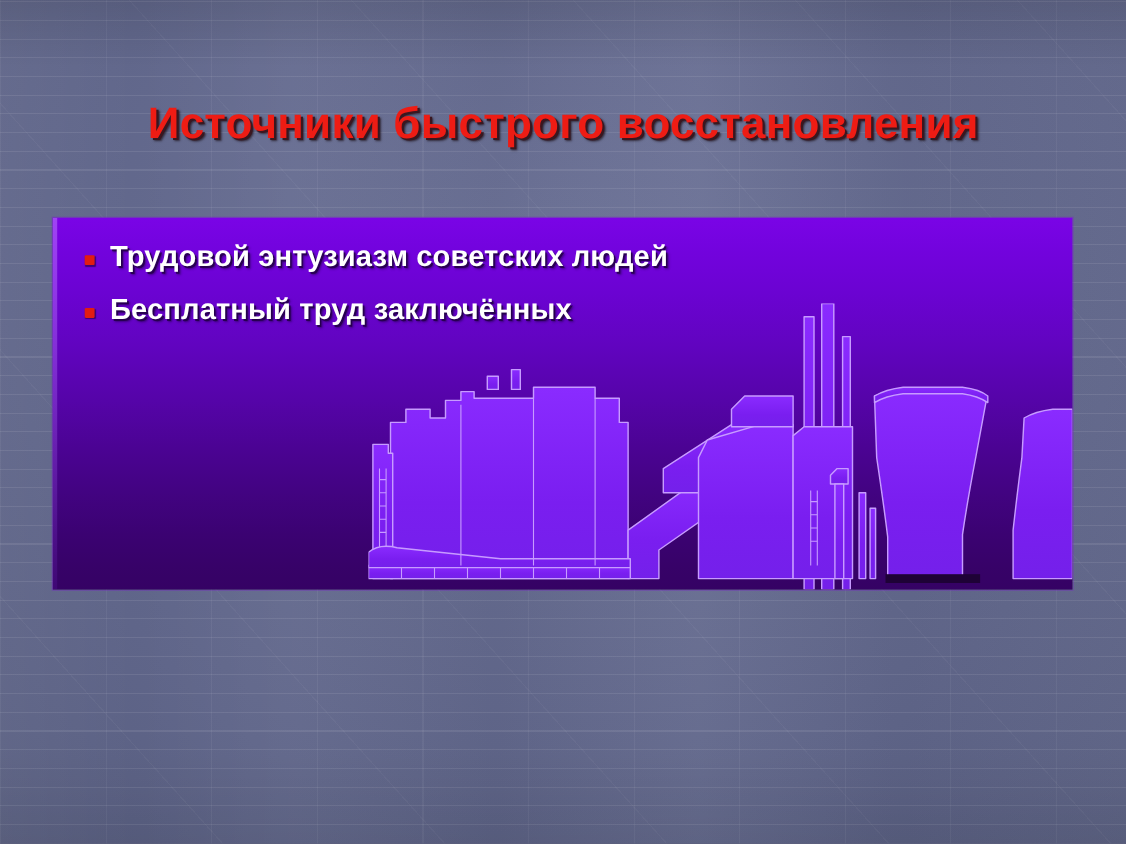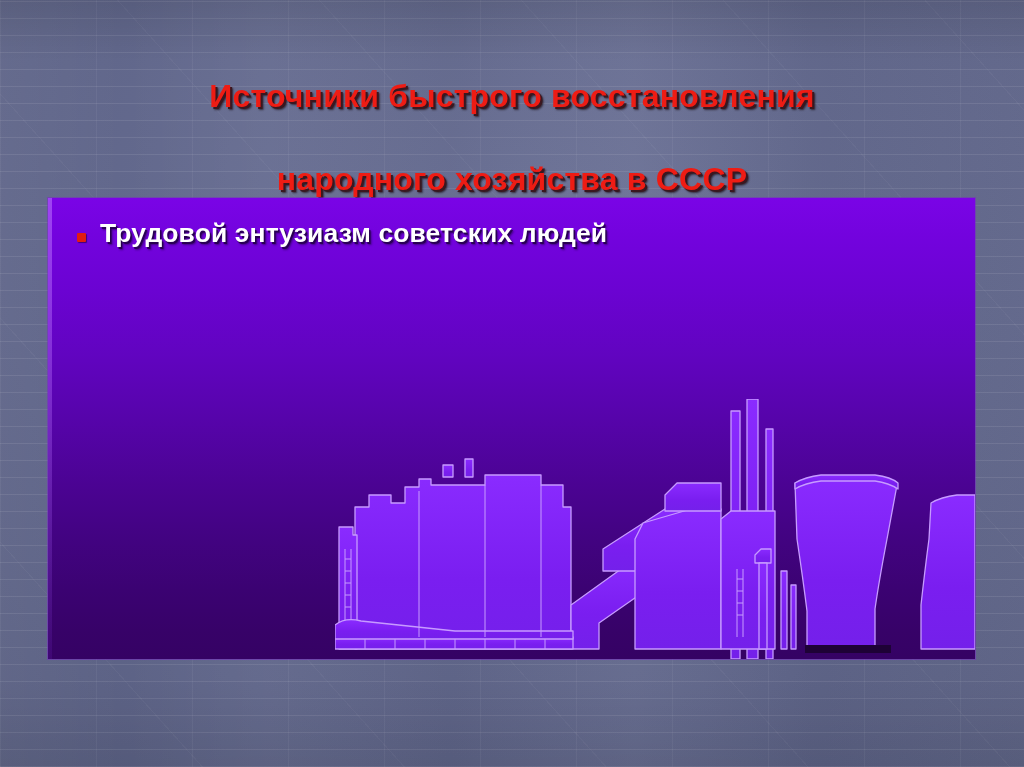--- a/index.html
+++ b/index.html
@@ -63,38 +63,38 @@
         rgba(0,0,0,0.07) 100%);
   }
 
   
   #title {
     position: absolute;
     left: 0;
     top: 34px;
     width: 1024px;
     text-align: center;
-    font-size: 32px;
+    font-size: 40px;
     font-weight: bold;
     line-height: 1.30;
     color: #ee1c14;
     letter-spacing: 0.2px;
     text-shadow:
       2px 2px 0px #3a1720,
       3px 3px 2px rgba(20,8,12,0.65);
     white-space: pre-line;
   }
 
   
   #panel {
     position: absolute;
     left: 48px;
     top: 198px;
     width: 927px;
-    height: 461px;
+    height: 338px;
     overflow: hidden;
     background: linear-gradient(180deg,
         #7a04e6 0%,
         #7303de 8%,
         #6b03d2 20%,
         #6104c0 34%,
         #5604aa 48%,
         #4b0393 62%,
         #420381 74%,
         #3b0272 85%,
@@ -263,18 +263,22 @@
 
     <div id="bullets">
 
       <div class="bullet-row">
         <div class="bullet-dot"><i></i></div>
         <div class="bullet-text">Трудовой энтузиазм советских людей</div>
       </div>
 
 
 
+      <div class="bullet-row">
+        <div class="bullet-dot"><i></i></div>
+        <div class="bullet-text">Бесплатный труд заключённых</div>
+      </div>
 
 
     </div>
   </div>
 
 </div>
 
 </body></html>

